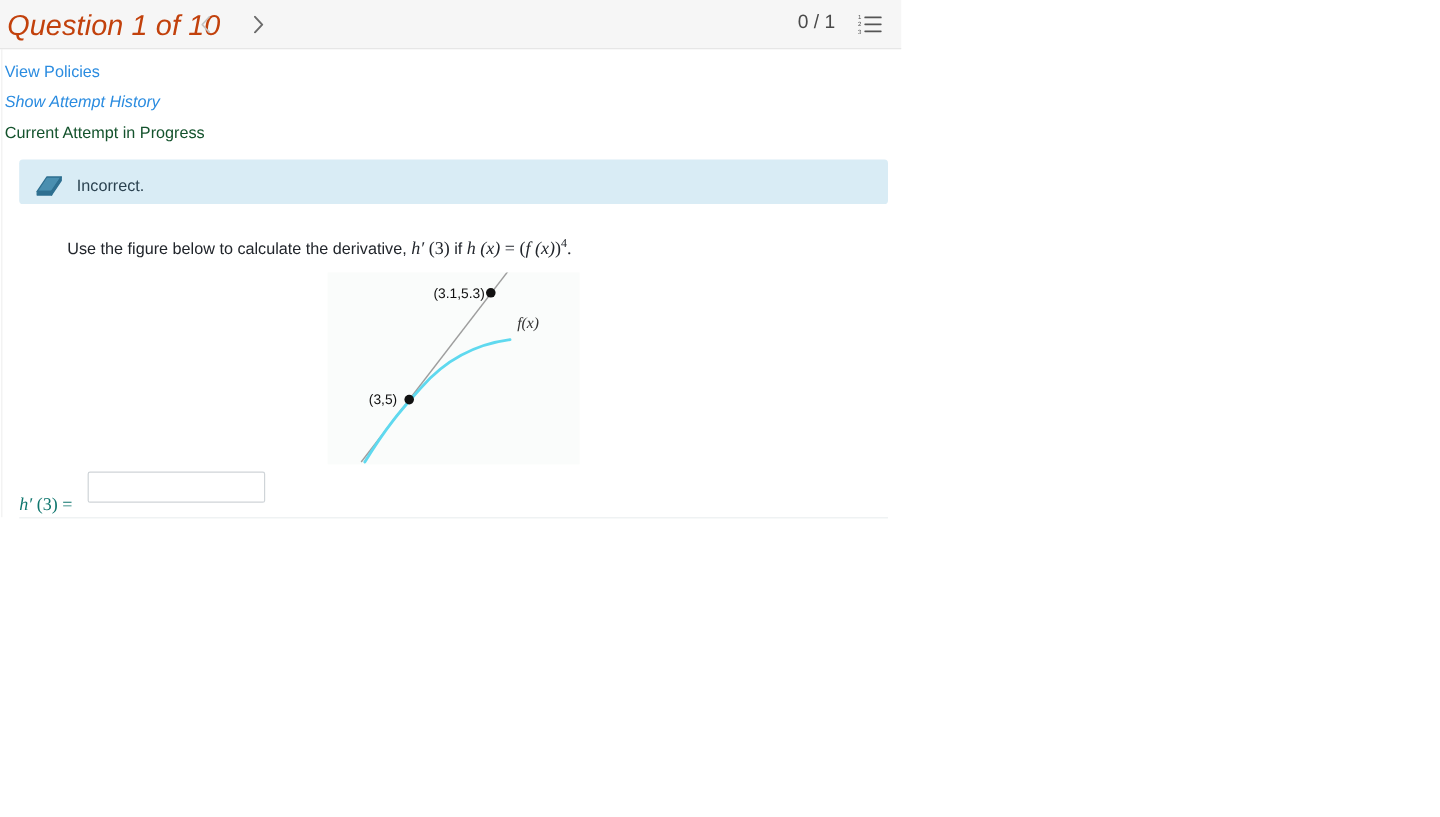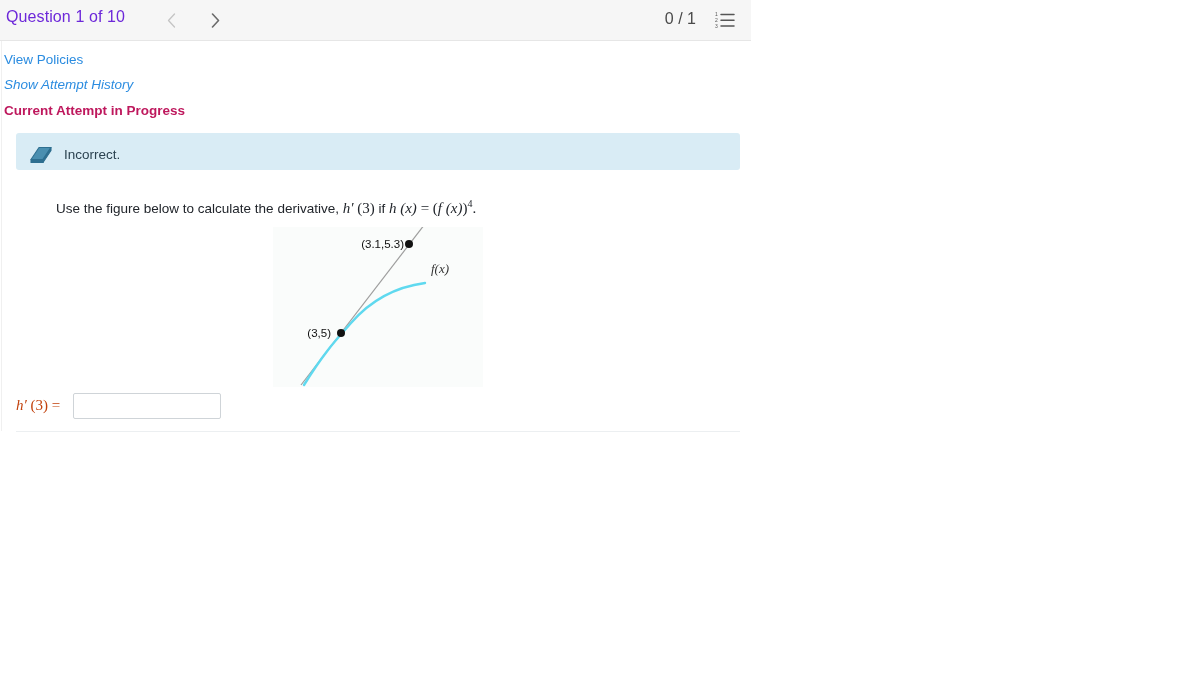--- a/index.html
+++ b/index.html
@@ -20,25 +20,26 @@
     width: 751px;
     height: 41px;
     background: #f6f6f6;
     border-bottom: 1px solid #e6e6e6;
     box-sizing: border-box;
   }
   .header-title {
     position: absolute;
     left: 6px;
     top: 8px;
-    font-size: 16px;
-    color: #6d28d9;
+    font-size: 24px;
+    color: #c2410c;
     font-weight: 400;
     letter-spacing: .1px;
     white-space: nowrap;
+    font-style: italic;
   }
   .nav-prev, .nav-next {
     position: absolute;
     top: 8px;
     width: 22px;
     height: 24px;
     display: flex;
     align-items: center;
     justify-content: center;
     font-size: 17px;
@@ -86,22 +87,22 @@
     cursor: pointer;
     white-space: nowrap;
   }
   .link-policies { top: 52px; text-align: center; }
   .link-history  { top: 77px; font-style: italic; }
   .attempt-label {
     position: absolute;
     left: 4px;
     top: 103px;
     font-size: 13.5px;
-    font-weight: bold;
-    color: #be185d;
+    font-weight: normal;
+    color: #14532d;
     white-space: nowrap;
   }
 
   
   .alert {
     position: absolute;
     left: 16px;
     top: 133px;
     width: 724px;
     height: 37px;
@@ -157,23 +158,23 @@
   
   .answer-row {
     position: absolute;
     left: 16px;
     top: 393px;
     height: 28px;
   }
   .answer-label {
     position: absolute;
     left: 0;
-    top: 4px;
-    font-size: 13.5px;
-    color: #c2410c;
+    top: 20px;
+    font-size: 13.5px;
+    color: #0f766e;
     white-space: nowrap;
     text-align: center;
   }
   .answer-input {
     position: absolute;
     left: 57px;
     top: 0;
     width: 148px;
     height: 26px;
     border: 1px solid #cfd4d8;

